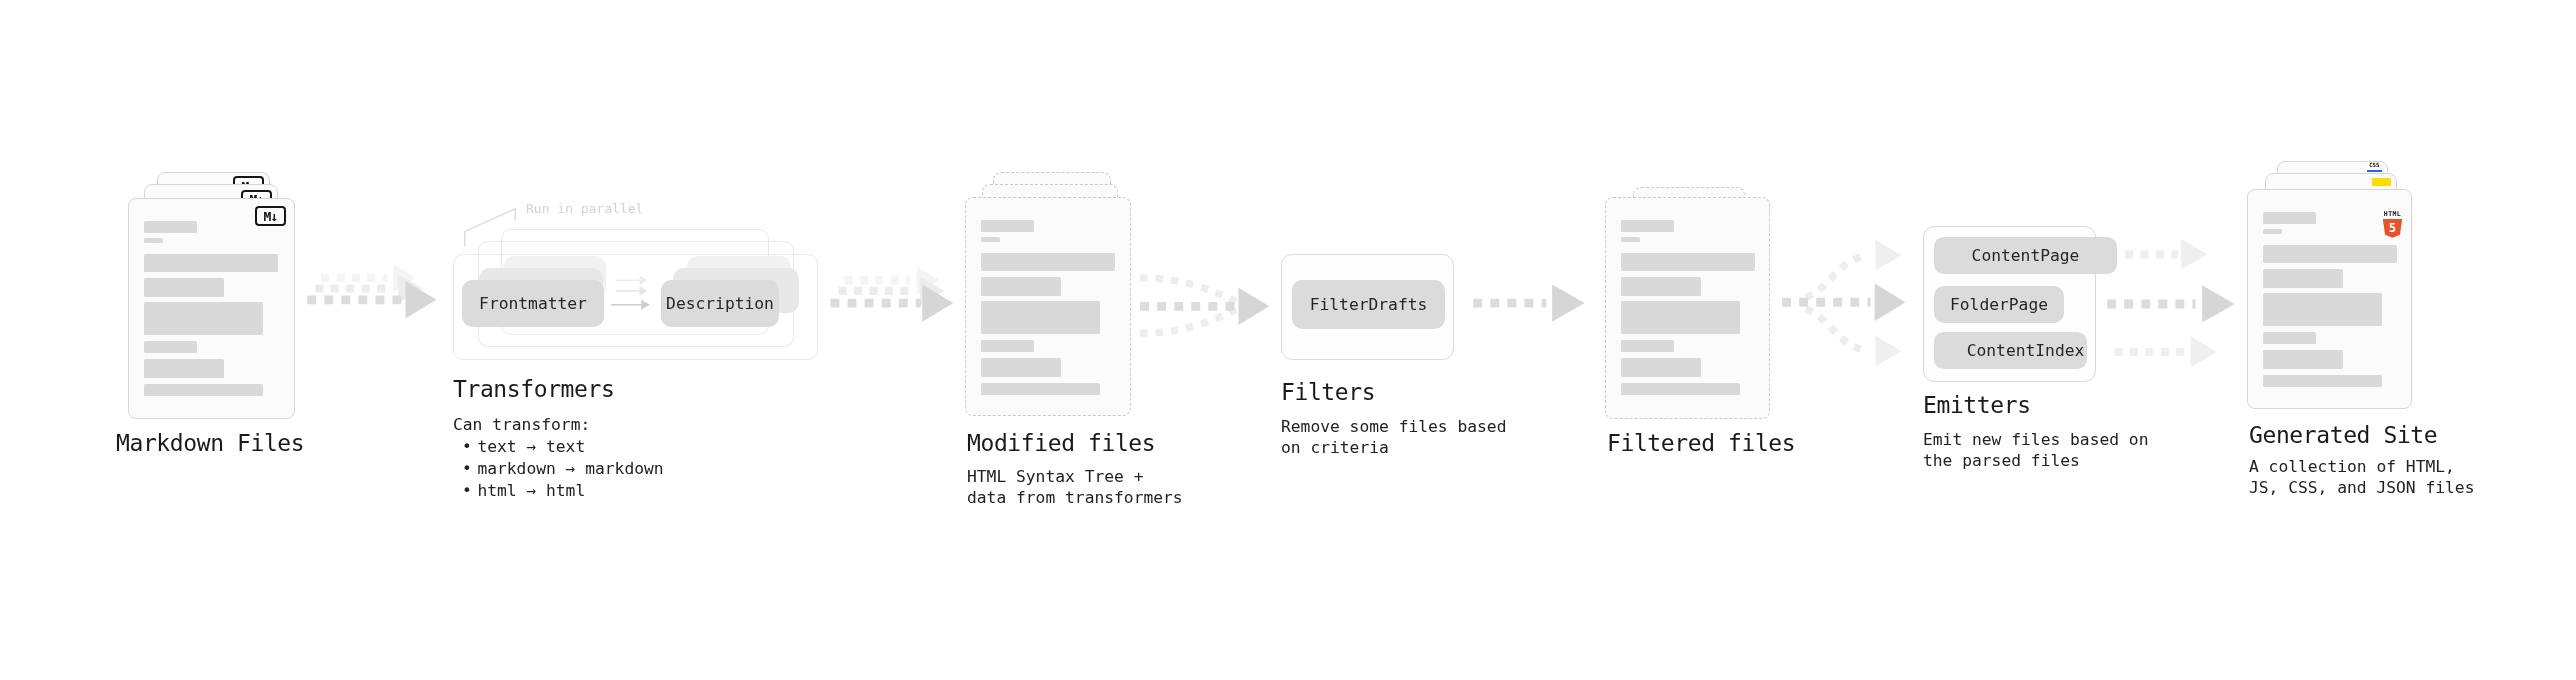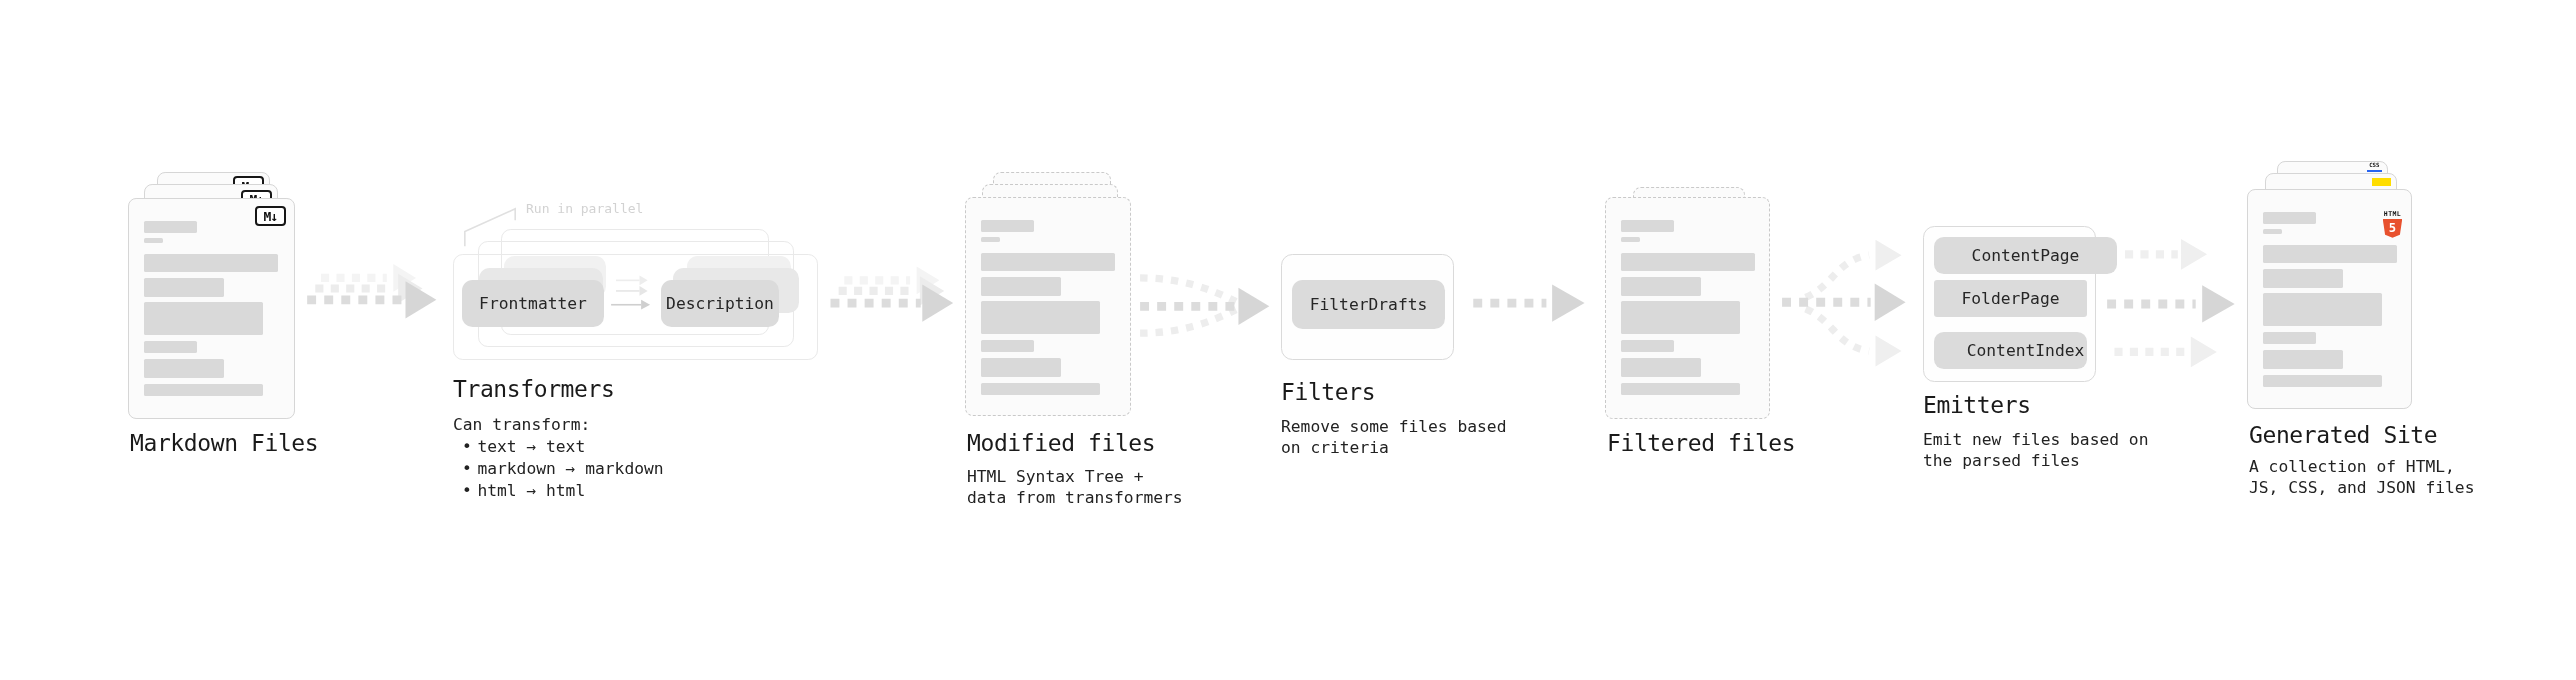--- a/index.html
+++ b/index.html
@@ -145,21 +145,21 @@
       <div class="sk sk1"></div>
         <div class="sk sk2"></div>
         <div class="sk sk3"></div>
         <div class="sk sk4"></div>
       <div class="sk sk5"></div>
         <div class="sk sk6"></div>
         <div class="sk sk7"></div>
         <div class="sk sk8"></div>
     </div>
   </div>
-  <div class="h" style="left:130px;top:430px;">Markdown Files</div>
+  <div class="h" style="left:116px;top:430px;">Markdown Files</div>
 
   <div class="note" style="left:526px;top:201px;">Run in parallel</div>
   <div class="tf-layer" style="left:501px;top:229px;width:268px;height:106px;"></div>
   <div class="tf-layer" style="left:478px;top:241px;width:316px;height:106px;"></div>
   <div class="tf-layer" style="left:453px;top:254px;width:365px;height:106px;"></div>
 
   <div class="ghost g2" style="left:504px;top:256px;width:102px;height:41px;"></div>
   <div class="ghost g1" style="left:479px;top:268px;width:124px;height:45px;"></div>
   <div class="gbox" style="left:462px;top:280px;width:142px;height:47px;">Frontmatter</div>
 
@@ -218,21 +218,21 @@
       <div class="sk sk5"></div>
         <div class="sk sk6"></div>
         <div class="sk sk7"></div>
         <div class="sk sk8"></div>
     </div>
   </div>
   <div class="h" style="left:1607px;top:430px;">Filtered files</div>
 
   <div class="panel" style="left:1923px;top:226px;width:173px;height:156px;"></div>
   <div class="gbox" style="left:1934px;top:237px;width:183px;height:37px;border-radius:9.8px;">ContentPage</div>
-  <div class="gbox" style="left:1934px;top:280px;width:153px;height:37px;border-radius:3px;">FolderPage</div>
+  <div class="gbox" style="left:1934px;top:286px;width:130px;height:37px;border-radius:10px;">FolderPage</div>
   <div class="gbox" style="left:1934px;top:332px;width:153px;height:37px;border-radius:9.8px;padding-left:30px;">ContentIndex</div>
   <div class="h" style="left:1923px;top:392px;">Emitters</div>
   <div class="d" style="left:1923px;top:429px;">Emit new files based on
 the parsed files</div>
 
   <div class="fcard z2" style="left:2277px;top:161px;width:111px;height:203px;"></div>
   <div class="css-badge" style="left:2367px;top:163px;">
     <div class="css-word">CSS</div>
     <div class="css-bar"></div>
   </div>

